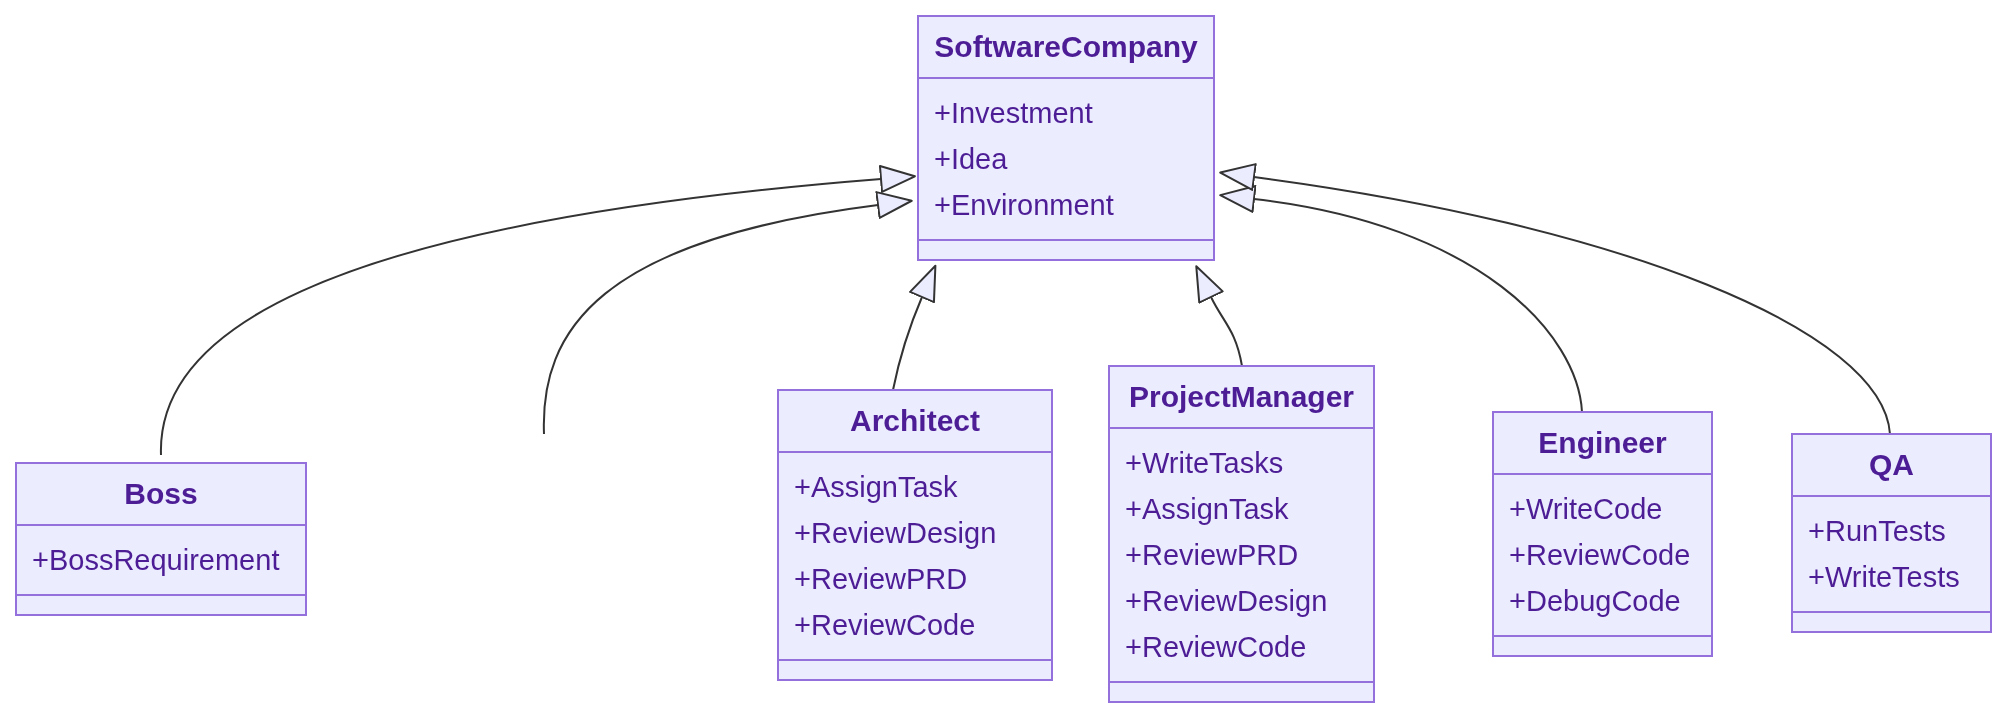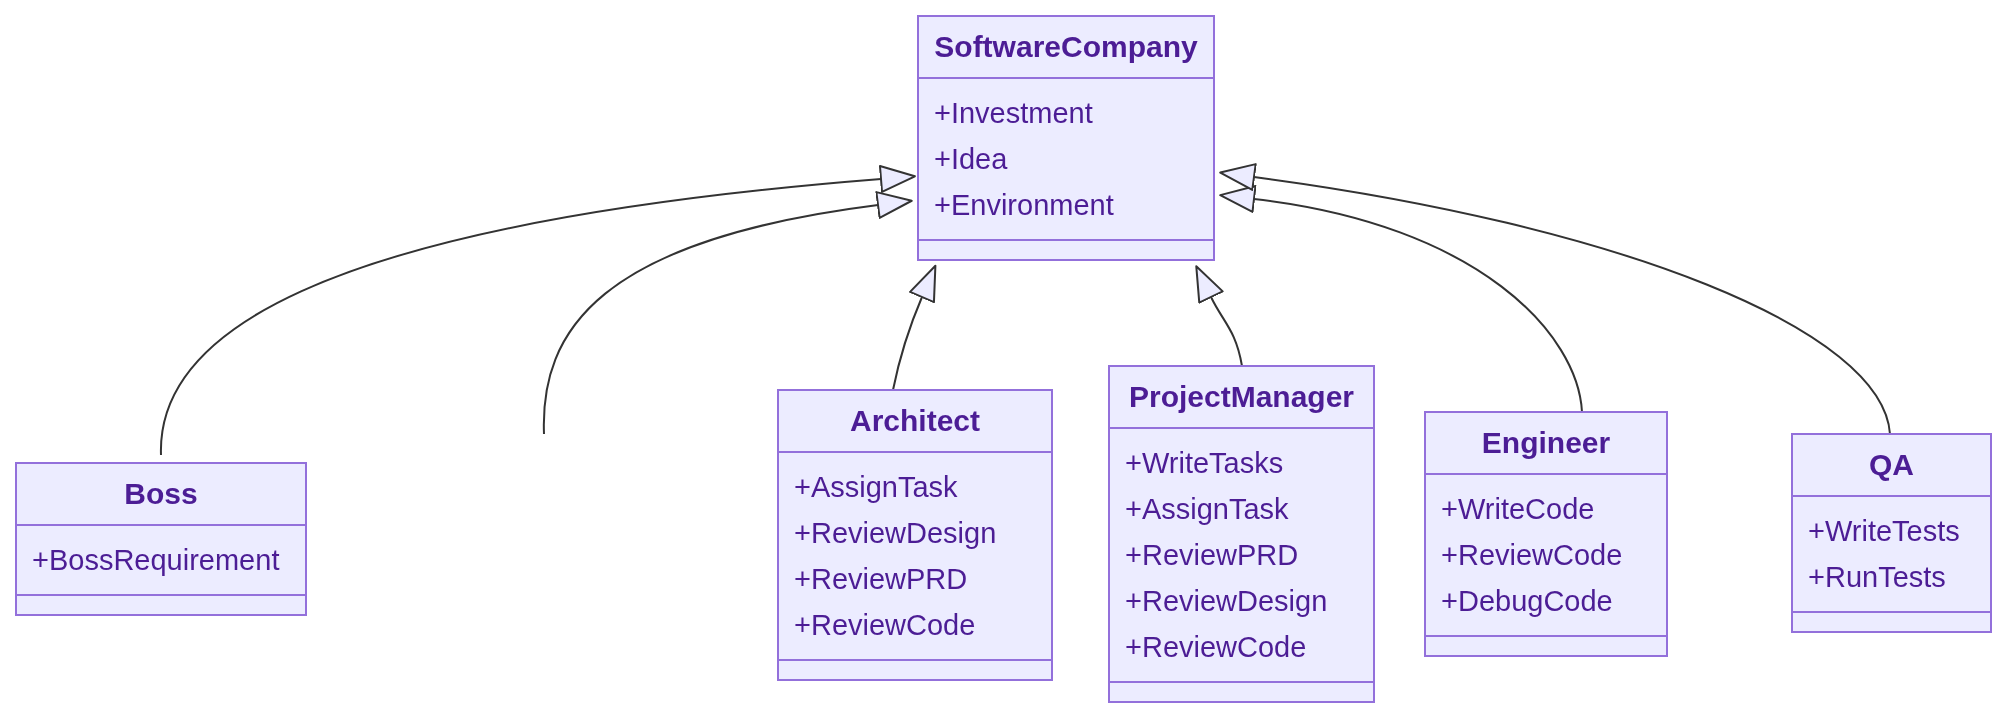--- a/index.html
+++ b/index.html
@@ -53,21 +53,21 @@
   }
   .class-footer {
     height: 18px;
   }
   
   #box-software-company { left: 917px; top: 15px;  width: 298px; }
   #box-boss             { left: 15px;  top: 462px; width: 292px; }
   #box-product-manager  { left: 406px; top: 433px; width: 276px; }
   #box-architect        { left: 777px; top: 389px; width: 276px; }
   #box-project-manager  { left: 1108px;top: 365px; width: 267px; }
-  #box-engineer         { left: 1424px;top: 411px; width: 244px; }
+  #box-engineer         { left: 1492px;top: 411px; width: 221px; }
   #box-qa               { left: 1791px;top: 433px; width: 201px; }
 </style>
 </head>
 <body>
 
 <div class="canvas">
 
   <svg class="edge-layer" viewBox="0 0 2003 722" xmlns="http://www.w3.org/2000/svg">
     <defs>
       <marker id="tri" markerUnits="userSpaceOnUse" markerWidth="40" markerHeight="30" refX="1" refY="14" orient="auto">
@@ -132,19 +132,19 @@
       <div class="member">+WriteCode</div>
       <div class="member">+ReviewCode</div>
       <div class="member">+DebugCode</div>
     </div>
     <div class="class-footer"></div>
   </div>
 
   <div class="class-box" id="box-qa">
     <div class="class-title">QA</div>
     <div class="class-members">
+      <div class="member">+RunTests</div>
       <div class="member">+WriteTests</div>
-      <div class="member">+RunTests</div>
     </div>
     <div class="class-footer"></div>
   </div>
 
 </div>
 
 </body></html>

